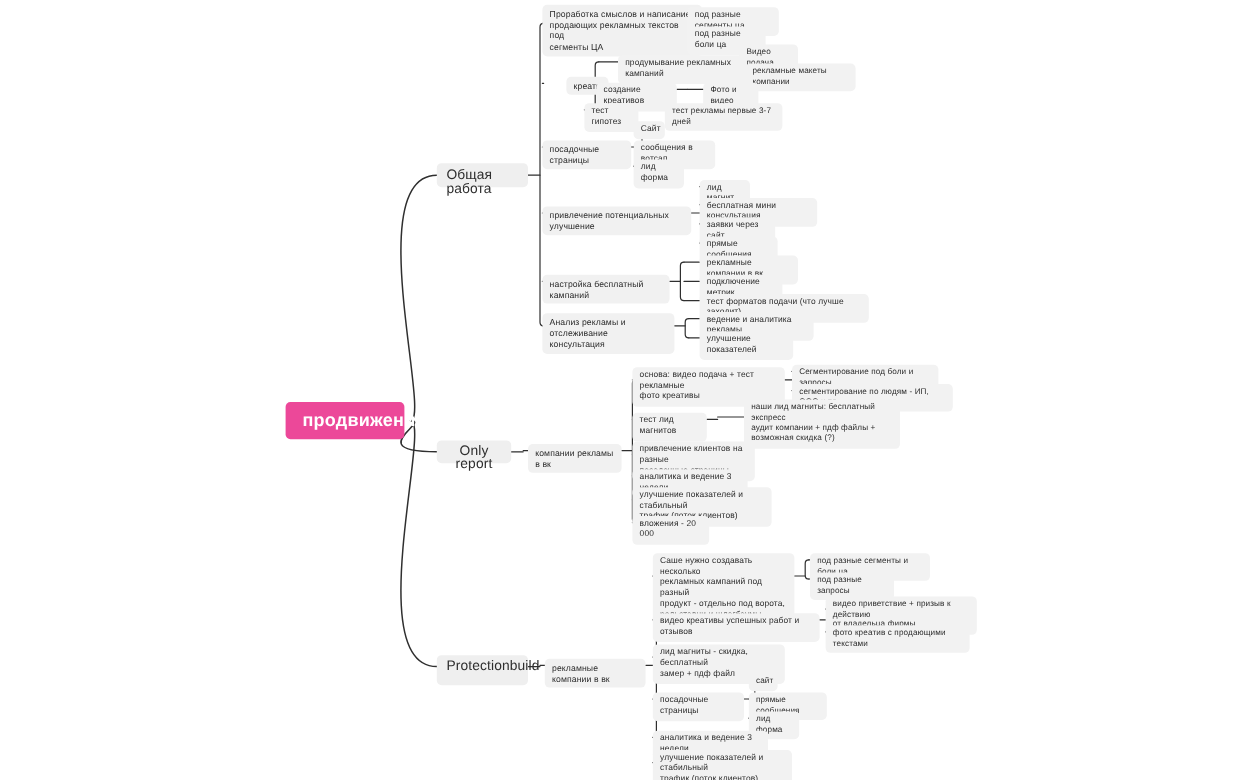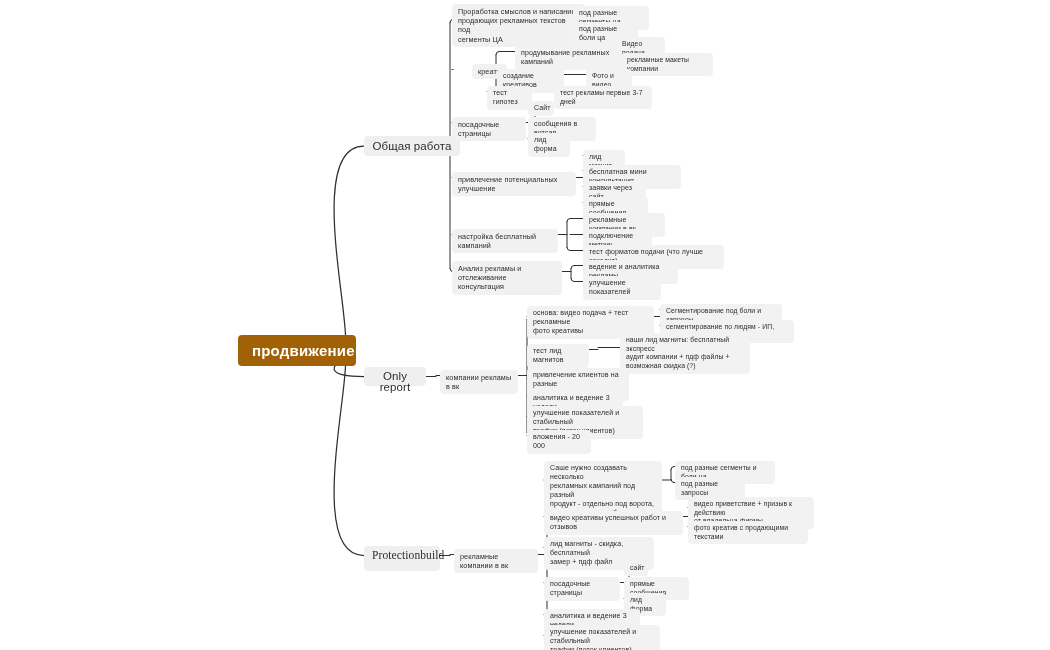--- a/index.html
+++ b/index.html
@@ -142,22 +142,22 @@
       <path d="M547,483Q547,480 550,480M547,632.5Q547,635.5 550,635.5M547,483V632.5" fill="none" stroke="#2f2f2f" stroke-width="1" stroke-linecap="round"></path>
       <path d="M550,480H544" fill="none" stroke="#2f2f2f" stroke-width="1" stroke-linecap="round"></path>
       <path d="M550,516.5H544" fill="none" stroke="#2f2f2f" stroke-width="1" stroke-linecap="round"></path>
       <path d="M550,547.5H544" fill="none" stroke="#2f2f2f" stroke-width="1" stroke-linecap="round"></path>
       <path d="M550,582.5H544" fill="none" stroke="#2f2f2f" stroke-width="1" stroke-linecap="round"></path>
       <path d="M550,614.5H544" fill="none" stroke="#2f2f2f" stroke-width="1" stroke-linecap="round"></path>
       <path d="M550,635.5H544" fill="none" stroke="#2f2f2f" stroke-width="1" stroke-linecap="round"></path>
       <path d="M440,555.5H450" fill="none" stroke="#2f2f2f" stroke-width="1" stroke-linecap="round"></path>
       <path d="M450,554.5H454" fill="none" stroke="#2f2f2f" stroke-width="1" stroke-linecap="round"></path>
     </svg>
-<div class="node root" style="left: 238px; top: 335px; width: 118px; height: 31px; line-height: 15px; background: #a16207; color: rgb(255, 255, 255);">продвижение</div>
-    <div class="node lvl1" style="left: 364px; top: 136px; width: 96px; height: 20px; line-height: 12px; text-align: center;">Общая работа</div>
+<div class="node root" style="left: 238px; top: 335px; width: 99px; height: 31px; line-height: 15px; background: #ec4899; color: rgb(255, 255, 255);">продвижение</div>
+    <div class="node lvl1" style="left: 364px; top: 136px; width: 76px; height: 20px; line-height: 12px; ">Общая работа</div>
     <div class="node lvl2" style="left: 452px; top: 4px; width: 133px;">Проработка смыслов и написание
 продающих рекламных текстов под
 сегменты ЦА</div>
     <div class="node lvl3" style="left: 573px; top: 6px; width: 76px;">под разные сегменты ца</div>
     <div class="node lvl3" style="left: 573px; top: 22px; width: 65px;">под разные боли ца</div>
     <div class="node lvl2" style="left: 472px; top: 64px; width: 35px;">креативы</div>
     <div class="node lvl3" style="left: 515px; top: 46px; width: 115px;">продумывание рекламных кампаний</div>
     <div class="node lvl4" style="left: 616px; top: 37px; width: 49px;">Видео подача</div>
     <div class="node lvl4" style="left: 621px; top: 53px; width: 92px;">рекламные макеты компании</div>
     <div class="node lvl3" style="left: 497px; top: 69px; width: 67px;">создание креативов</div>
@@ -190,21 +190,21 @@
     <div class="node lvl3" style="left: 527px; top: 344px; width: 62px;">тест лид магнитов</div>
     <div class="node lvl4" style="left: 620px; top: 333px; width: 130px;">наши лид магниты: бесплатный экспресс
 аудит компании + пдф файлы +
 возможная скидка (?)</div>
     <div class="node lvl3" style="left: 527px; top: 368px; width: 102px;">привлечение клиентов на разные
 посадочные страницы</div>
     <div class="node lvl3" style="left: 527px; top: 391px; width: 96px;">аналитика и ведение 3 недели</div>
     <div class="node lvl3" style="left: 527px; top: 406px; width: 116px;">улучшение показателей и стабильный
 трафик (поток клиентов)</div>
     <div class="node lvl3" style="left: 527px; top: 430px; width: 64px;">вложения - 20 000</div>
-    <div class="node lvl1" style="left: 364px; top: 546px; width: 76px; height: 25px; line-height: 11px; text-align: center; font-family: Liberation Serif, serif;">Protectionbuild</div>
+    <div class="node lvl1" style="left: 364px; top: 546px; width: 76px; height: 25px; line-height: 11px; text-align: center;">Protectionbuild</div>
     <div class="node lvl2" style="left: 454px; top: 549px; width: 84px;">рекламные компании в вк</div>
     <div class="node lvl3" style="left: 544px; top: 461px; width: 118px;">Саше нужно создавать несколько
 рекламных кампаний под разный
 продукт - отдельно под ворота,
 рольставни и шлагбаумы</div>
     <div class="node lvl4" style="left: 675px; top: 461px; width: 100px;">под разные сегменты и боли ца</div>
     <div class="node lvl4" style="left: 675px; top: 477px; width: 70px;">под разные запросы</div>
     <div class="node lvl3" style="left: 544px; top: 511px; width: 139px;">видео креативы успешных работ и отзывов</div>
     <div class="node lvl4" style="left: 688px; top: 497px; width: 126px;">видео приветствие + призыв к действию
 от владельца фирмы</div>

